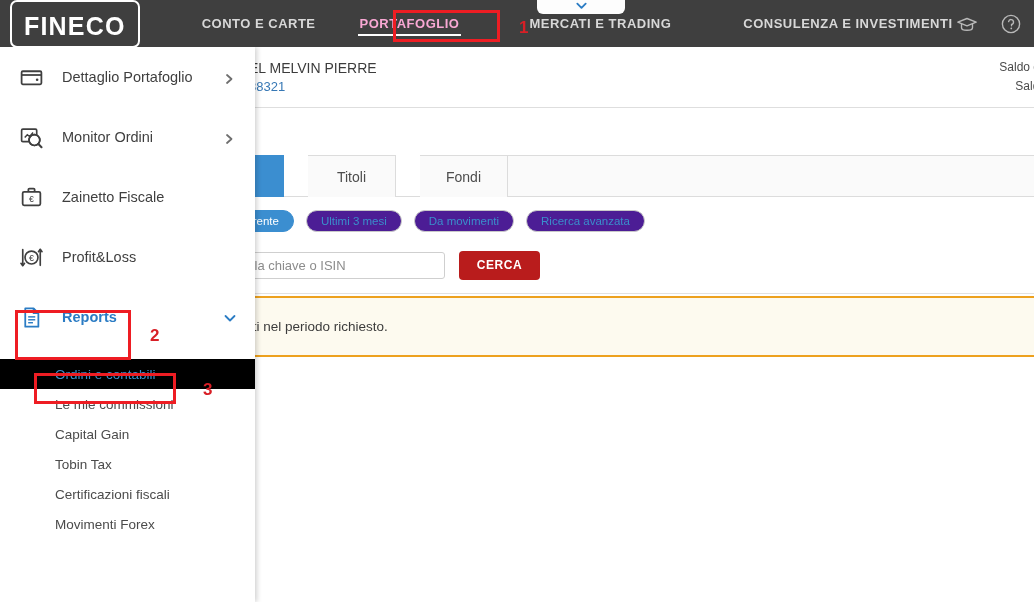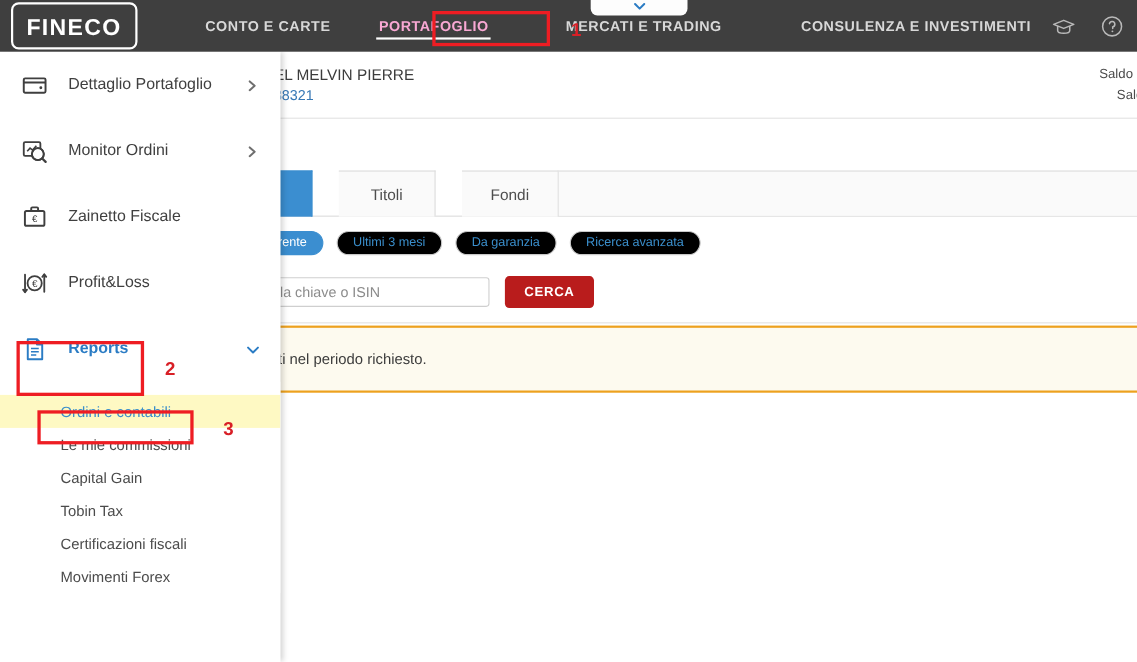--- a/index.html
+++ b/index.html
@@ -24,21 +24,21 @@
     align-items: center;
     z-index: 30;
   }
 
   .logo {
     margin-left: 10px;
     border: 2px solid #ffffff;
     border-radius: 7px;
     padding: 10px 12px 5px 12px;
     color: #ffffff;
-    font-size: 21px;
+    font-size: 25px;
     font-weight: bold;
     letter-spacing: 1.2px;
     font-family: "Liberation Sans", sans-serif;
   }
 
   .nav-items {
     display: flex;
     align-items: center;
     margin-left: 48px;
     height: 47px;
@@ -204,21 +204,21 @@
     top: 155px; left: 0;
     width: 1034px;
     height: 38px;
     display: flex;
     align-items: center;
   }
   .pill {
     height: 22px;
     border-radius: 11px;
     border: 1px solid #c9c9c9;
-    background: #000000;
+    background: #4c1d95;
     color: #3a8ecb;
     font-size: 11.5px;
     display: inline-flex;
     align-items: center;
     justify-content: center;
     padding: 0 14px;
     margin-right: 12px;
     white-space: nowrap;
   }
   .pill.active {
@@ -341,21 +341,21 @@
     height: 30px;
     display: flex;
     align-items: center;
     padding-left: 55px;
     font-size: 13.5px;
     color: #4b4b4b;
     cursor: pointer;
     white-space: nowrap;
   }
   .sub-item.selected {
-    background: #fef9c3;
+    background: #000000;
     color: #3a8ecb;
   }
   .sub-top-pad { height: 12px; }
 </style>
 </head>
 <body>
 
 <div class="page">
 
   <div class="acct-bar">
@@ -370,21 +370,21 @@
       <div class="tab tab-w1 active"></div>
       <div class="tab tab-w2">Titoli</div>
       <div class="tab tab-w2">Fondi</div>
       <div class="tab-rest"></div>
     </div>
   </div>
 
   <div class="filters">
     <span class="pill active pill-first">ese corrente</span>
     <span class="pill">Ultimi 3 mesi</span>
-    <span class="pill">Da garanzia</span>
+    <span class="pill">Da movimenti</span>
     <span class="pill">Ricerca avanzata</span>
   </div>
 
   <div class="searchrow">
     <input class="search-input" type="text" placeholder="sci parola chiave o ISIN" style="">
     <button class="cerca-btn">CERCA</button>
   </div>
 
   <div class="sep-line"></div>
 

